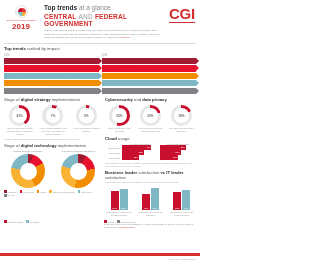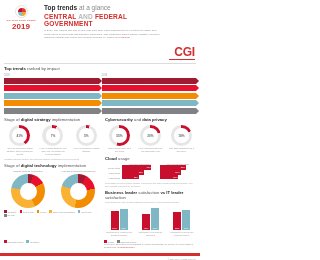--- a/index.html
+++ b/index.html
@@ -35,21 +35,21 @@
   .head-title b { color: #2b2b2b; font-weight: bold; }
   .head-title span { color: #8a8a8a; font-weight: normal; }
   .head-sub {
     font-size: 6.6px; font-weight: bold; color: #d42e2e;
     letter-spacing: .15px; margin-top: 1.5px; line-height: 1.1;
   }
   .head-sub i { color: #b9b9b9; font-style: normal; }
   .head-body { font-size: 2.5px; color: #8d8d8d; line-height: 1.45; margin-top: 2px; }
   .head-body a { color: #d42e2e; text-decoration: none; }
   .cgi-logo { flex: 0 0 26px; text-align: right; padding-top: 2px; }
-  .cgi-word { font-size: 12px; font-weight: bold; color: #d42e2e; letter-spacing: -0.2px; line-height:1;margin-top:40px; }
+  .cgi-word { font-size: 15px; font-weight: bold; color: #d42e2e; letter-spacing: -0.2px; line-height:1; }
   .cgi-rule { height: 1px; background: #d42e2e; margin-top: 1px; }
 
   .hr { height: .6px; background: #dcdcdc; margin: 0 4px; }
 
   
   .sec-pad { padding: 3px 4px 0; }
   .sec-title { font-size: 4.3px; color: #555; line-height: 1.1; }
   .sec-title b { color: #2b2b2b; }
   .rank-wrap { display: flex; gap: 3px; margin-top: 2.5px; position: relative; }
   .rank-col { flex: 1; min-width: 0; }

